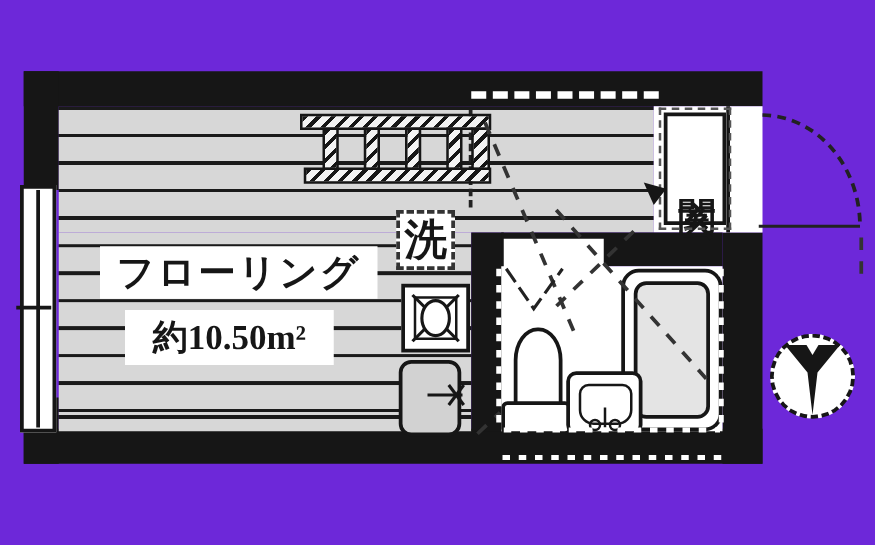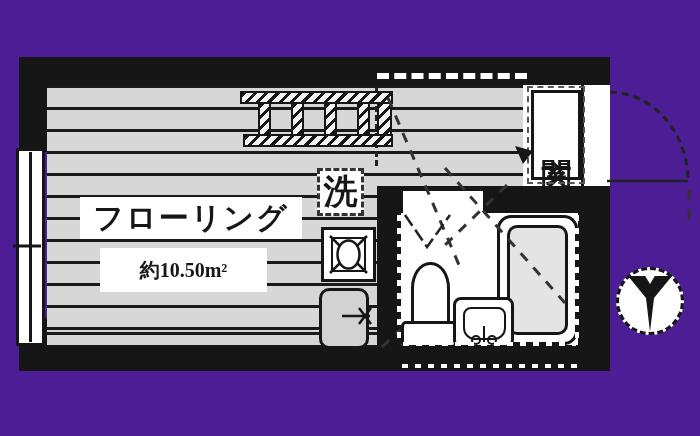--- a/index.html
+++ b/index.html
@@ -1,16 +1,16 @@
 <!DOCTYPE html>
 <html><head>
 <meta charset="utf-8">
 <style>
   html,body{margin:0;padding:0;background:#fff;}
-  #stage{position:relative;width:700px;height:436px;background:#4c1d95;overflow:hidden;
+  #stage{position:relative;width:700px;height:436px;background:#6d28d9;overflow:hidden;
          font-family:"Liberation Sans",sans-serif;color:#111;}
   .abs{position:absolute;box-sizing:border-box;}
   .wall{background:#161616;}
   .floorstripes{background:repeating-linear-gradient(180deg,#1a1a1a 0 3px,#d7d7d7 3px 22px);}
   .hatch{background:repeating-linear-gradient(135deg,#161616 0 3px,#f3f3f3 3px 8px);border:2px solid #161616;}
   .label{background:#fff;display:flex;align-items:center;justify-content:center;
          font-weight:bold;color:#161616;white-space:nowrap;}
   .fixture{background:#fff;border:3px solid #161616;}
   svg.overlay{position:absolute;left:0;top:0;z-index:40;pointer-events:none;}
   .z1{z-index:1}.z2{z-index:2}.z3{z-index:3}.z4{z-index:4}
@@ -46,21 +46,21 @@
     <div class="abs hatch" style="left:0;top:0;width:153px;height:13px;"></div>
     <div class="abs hatch" style="left:3px;top:43px;width:150px;height:13px;"></div>
     <div class="abs hatch" style="left:18px;top:11px;width:13px;height:34px;"></div>
     <div class="abs hatch" style="left:51px;top:11px;width:13px;height:34px;"></div>
     <div class="abs hatch" style="left:84px;top:11px;width:13px;height:34px;"></div>
     <div class="abs hatch" style="left:117px;top:11px;width:13px;height:34px;"></div>
     <div class="abs hatch" style="left:137px;top:11px;width:15px;height:34px;"></div>
   </div>
 
   <div class="abs label z4" style="left:80px;top:197px;width:222px;height:42px;font-size:30px;letter-spacing:2px;">フローリング</div>
-  <div class="abs label z4" style="left:100px;top:248px;width:167px;height:44px;font-size:20px;font-family:'Liberation Serif',serif;">約10.50m²</div>
+  <div class="abs label z4" style="left:100px;top:248px;width:167px;height:44px;font-size:28px;font-family:'Liberation Serif',serif;">約10.50m²</div>
   <div class="abs label z4" style="left:317px;top:168px;width:47px;height:48px;font-size:34px;border:3px dashed #333;">洗</div>
   <div class="abs label z4" style="left:531px;top:90px;width:50px;height:90px;font-size:30px;border:3px solid #161616;outline:2px dashed #555;outline-offset:2px;writing-mode:vertical-rl;text-orientation:upright;">玄関</div>
 
   <div class="abs fixture z3" style="left:321px;top:227px;width:55px;height:55px;">
     <div class="abs" style="left:7px;top:7px;width:35px;height:35px;border:2px solid #161616;"></div>
   </div>
   <div class="abs fixture z3" style="left:319px;top:288px;width:50px;height:61px;border-radius:10px;background:#d2d2d2;"></div>
 
   <div class="abs fixture z3" style="left:497px;top:215px;width:81px;height:130px;border-radius:14px;">
     <div class="abs" style="left:7px;top:7px;width:61px;height:110px;border:3px solid #161616;border-radius:10px;background:#e4e4e4;"></div>

